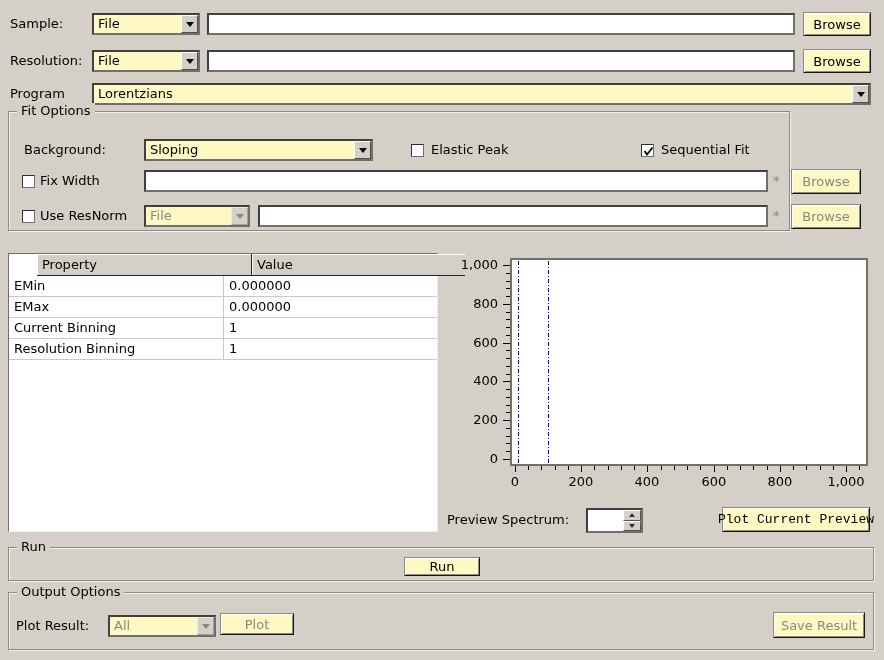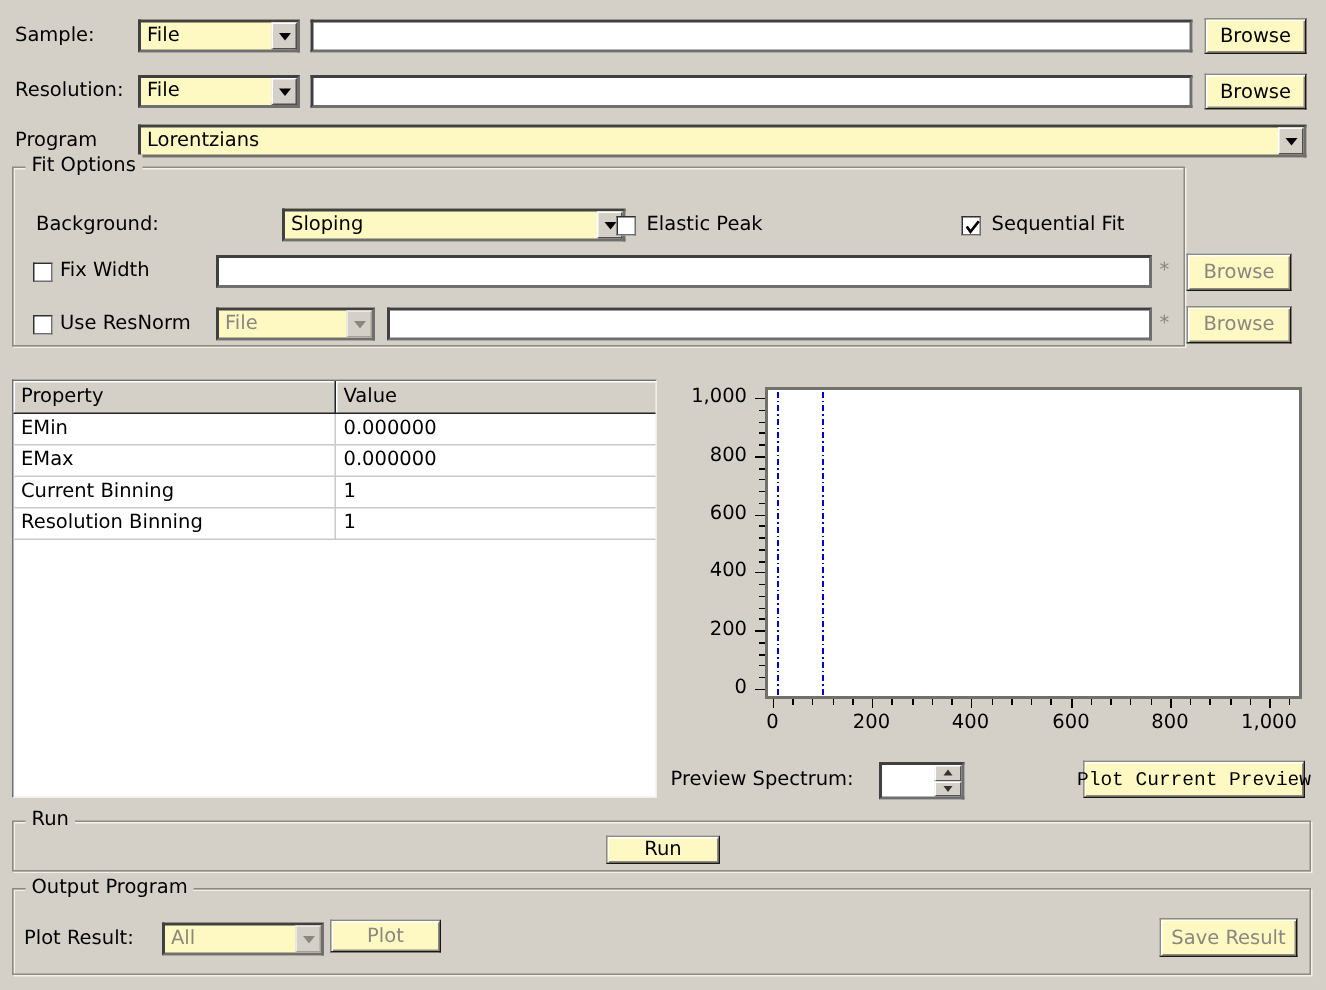--- a/index.html
+++ b/index.html
@@ -80,20 +80,21 @@
   #prop-table {
     position:absolute; left:8px; top:253px; width:430px; height:279px;
     background:#fff;
     border:1px solid; border-color:#6f6f6f #efeeea #efeeea #6f6f6f;
   }
   .th {
     position:absolute; top:0; height:22px; background:#d4d0c8;
     border-right:1px solid #222; border-bottom:1px solid #222;
     box-shadow: inset 1px 1px 0 #fff;
     padding:3px 0 0 5px;
+    margin-left:28px;
   }
   .th1 { left:0; width:215px; }
   .th2 { left:215px; width:213px; border-right:none; }
   .td {
     position:absolute; height:21px; padding:2px 0 0 5px;
     border-bottom:1px solid #c9c9c9; overflow:hidden; white-space:nowrap;
   }
   .td1 { left:0; width:215px; border-right:1px solid #c9c9c9; }
   .td2 { left:215px; width:213px; }
 
@@ -155,21 +156,21 @@
     <span class="abtn">
         <span class="tri"></span>
       </span>
   </div>
 
   <div class="group" style="left:8px; top:111px; width:782px; height:120px;">
     <span class="gtitle">Fit Options</span>
   </div>
 
   <span class="lbl" style="left:24px; top:142px;">Background:</span>
-  <div class="combo" style="left:144px; top:139px; width:229px; height:22px;margin-left:44px;">
+  <div class="combo" style="left:144px; top:139px; width:229px; height:22px;">
     <span class="cval">Sloping</span>
     <span class="abtn">
         <span class="tri"></span>
       </span>
   </div>
 
   <span class="cb" style="left:411px; top:144px;">
     
   </span>
   <span class="lbl" style="left:431px; top:142px;">Elastic Peak</span>
@@ -303,21 +304,21 @@
       </div>
   </div>
   <div class="btn" style="left:722px; top:507px; width:148px; height:25px;font-family:Liberation Mono, monospace;">Plot Current Preview</div>
 
   <div class="group" style="left:8px; top:547px; width:866px; height:34px;">
     <span class="gtitle">Run</span>
   </div>
   <div class="btn" style="left:404px; top:557px; width:76px; height:19px;">Run</div>
 
   <div class="group" style="left:8px; top:592px; width:866px; height:58px;">
-    <span class="gtitle">Output Program</span>
+    <span class="gtitle">Output Options</span>
   </div>
   <span class="lbl" style="left:16px; top:618px;">Plot Result:</span>
   <div class="combo disabled" style="left:108px; top:615px; width:108px; height:22px;">
     <span class="cval">All</span>
     <span class="abtn">
         <span class="tri"></span>
       </span>
   </div>
   <div class="btn disabled" style="left:220px; top:613px; width:74px; height:22px;">Plot</div>
   <div class="btn disabled" style="left:773px; top:612px; width:92px; height:26px;">Save Result</div>

